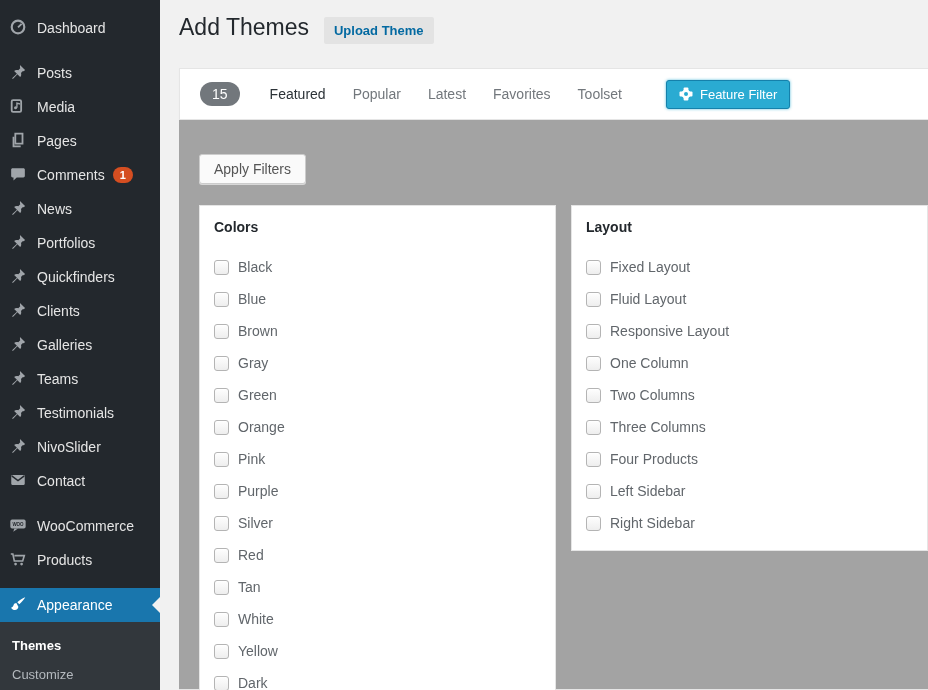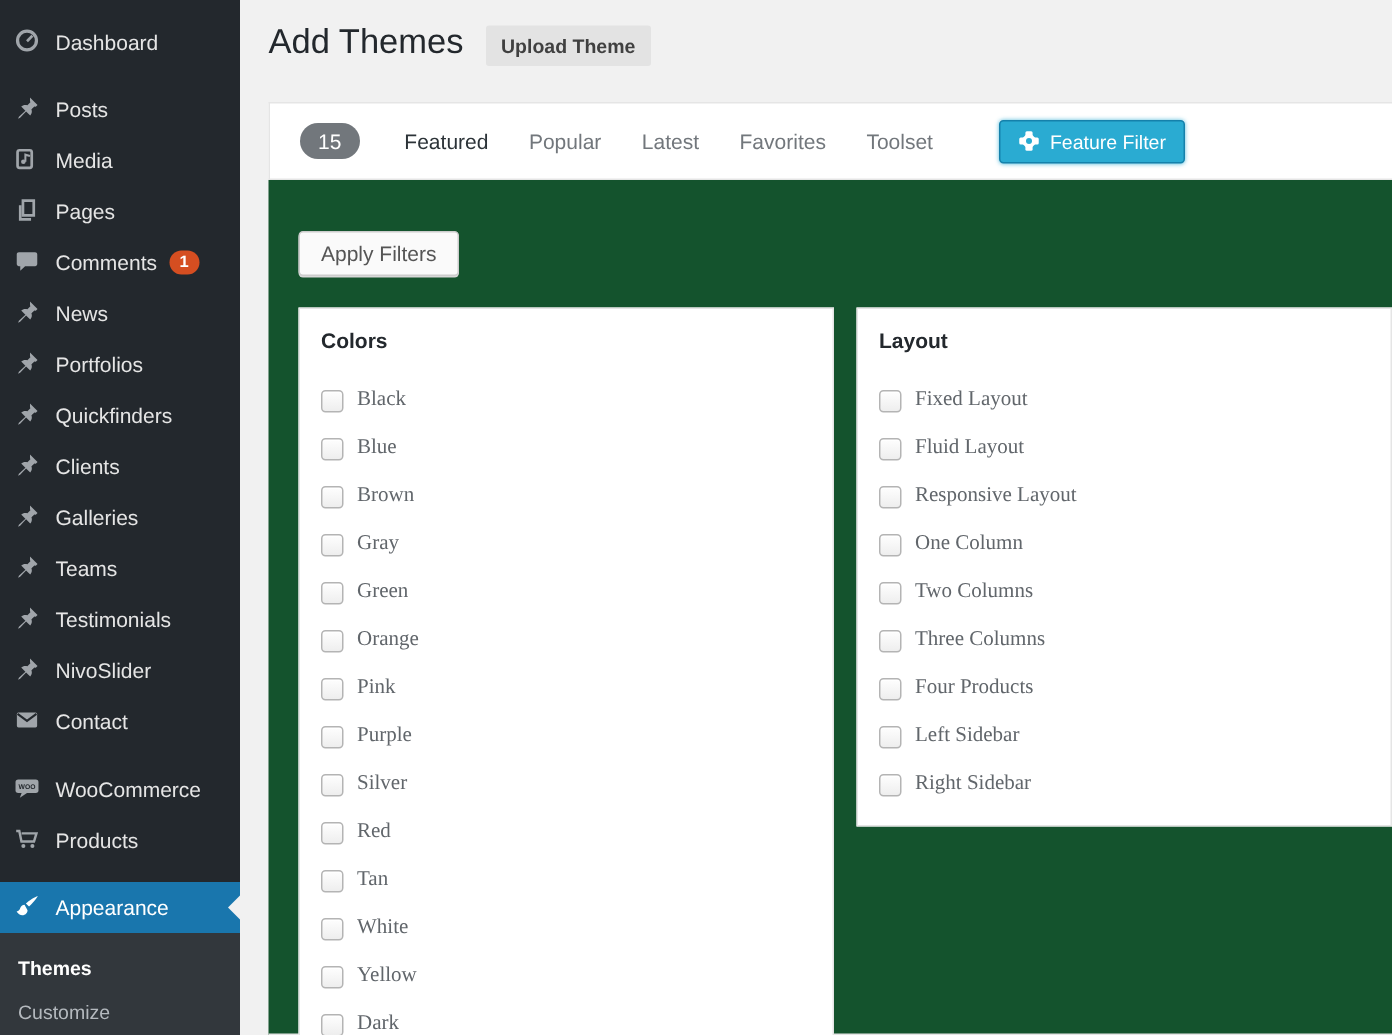--- a/index.html
+++ b/index.html
@@ -34,21 +34,21 @@
   }
   .submenu { background:#32373c; flex:1 1 auto; padding-top:9px; }
   .submenu-item { padding:7px 12px; font-size:13px; color:#b4b9be; cursor:pointer; }
   .submenu-item.current { color:#fff; font-weight:bold; }
 
   
   #main { position:absolute; left:160px; top:0; width:768px; height:690px; background:#f1f1f1; }
   .page-header { height:68px; padding:13px 0 0 19px; display:flex; align-items:flex-start; }
   .page-title { margin:0; font-size:23px; font-weight:400; color:#23282d; line-height:29px; }
   .upload-btn {
-    margin:4px 0 0 15px; background:#e3e3e3; color:#404040; border:none; cursor:pointer;
+    margin:4px 0 0 15px; background:#e3e3e3; color:#0369a1; border:none; cursor:pointer;
     font-size:13px; font-weight:600; padding:6px 10px; border-radius:2px;
     font-family:inherit;
   }
 
   .wp-filter {
     margin-left:19px; height:52px; background:#fff;
     border:1px solid #e5e5e5; border-right:0;
     display:flex; align-items:center; padding:0 10px 0 20px;
     box-shadow:0 1px 1px rgba(0,0,0,.04);
   }
@@ -61,34 +61,34 @@
   .flink.current { color:#2c3338;text-align:right; }
   .feature-filter {
     margin-left:17px; background:#2aabd2; border:1px solid #1581ab; color:#fff;
     box-shadow:0 0 3px rgba(42,171,210,.8);
     font-size:13px; padding:6px 12px; border-radius:3px;
     display:inline-flex; align-items:center; gap:7px; cursor:pointer; font-family:inherit;
   }
   .feature-filter svg { display:block; }
 
   .drawer {
-    margin-left:19px; background:#14532d; border-bottom:1px solid #e5e5e5;
+    margin-left:19px; background:#a3a3a3; border-bottom:1px solid #e5e5e5;
     padding:34px 0 0 20px; height:570px;
   }
   .apply-btn {
     background:#fafafa; border:1px solid #ccc; border-radius:3px; color:#555;
     font-size:14px; padding:6px 14px; cursor:pointer; font-family:inherit;
     box-shadow:0 1px 0 #d8d8d8;
   }
   .groups { display:flex; align-items:flex-start; gap:15px; margin-top:21px; }
   .group { background:#fff; border:1px solid #e5e5e5; width:400px; padding:13px 14px 0; }
   .group-title { margin:0 0 16px; font-size:14px; font-weight:700; color:#23282d; }
   .group.colors { height:540px; }
   .group.layout { height:346px; }
-  .opt { height:32px; display:flex; align-items:center;font-family:Liberation Serif, serif; }
+  .opt { height:32px; display:flex; align-items:center; }
   .cb {
     width:15px; height:15px; border:1px solid #b4b4b4; border-radius:3px;
     background:linear-gradient(180deg,#fefefe,#eeeeee);
     box-shadow:inset 0 1px 0 #fff; cursor:pointer; flex:0 0 15px;
   }
   .opt-label { margin-left:9px; font-size:14px; color:#61666b; cursor:pointer; }
 </style>
 </head>
 <body>
 

